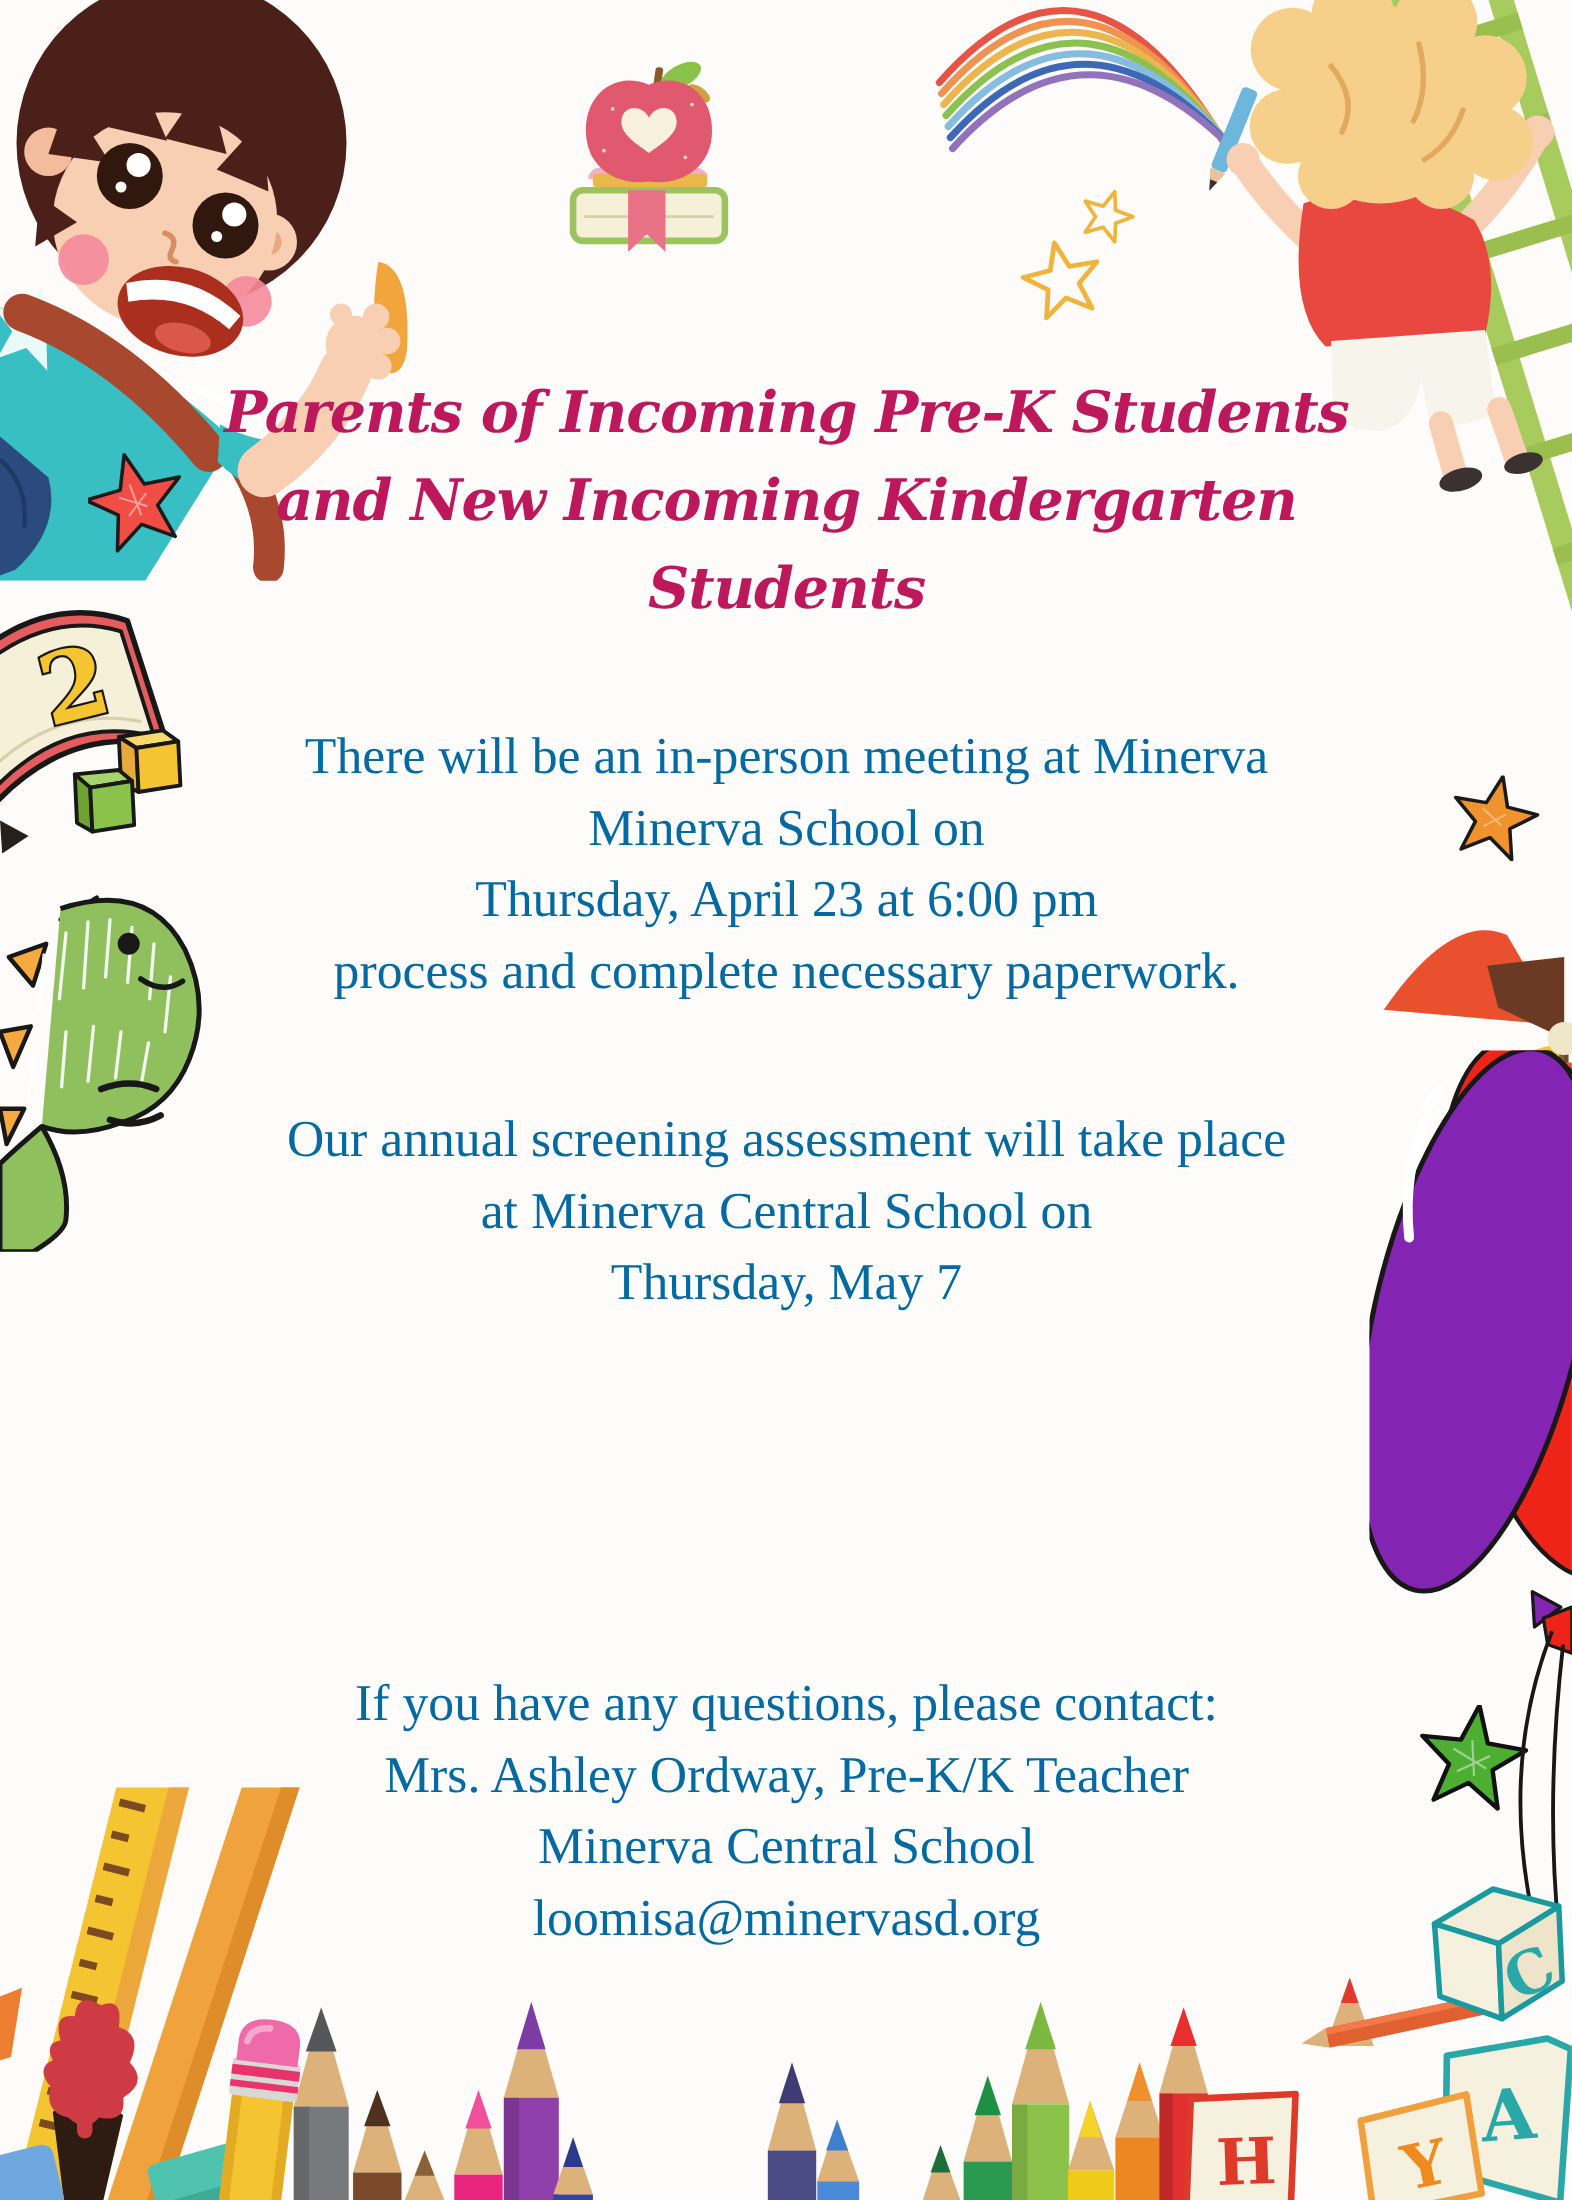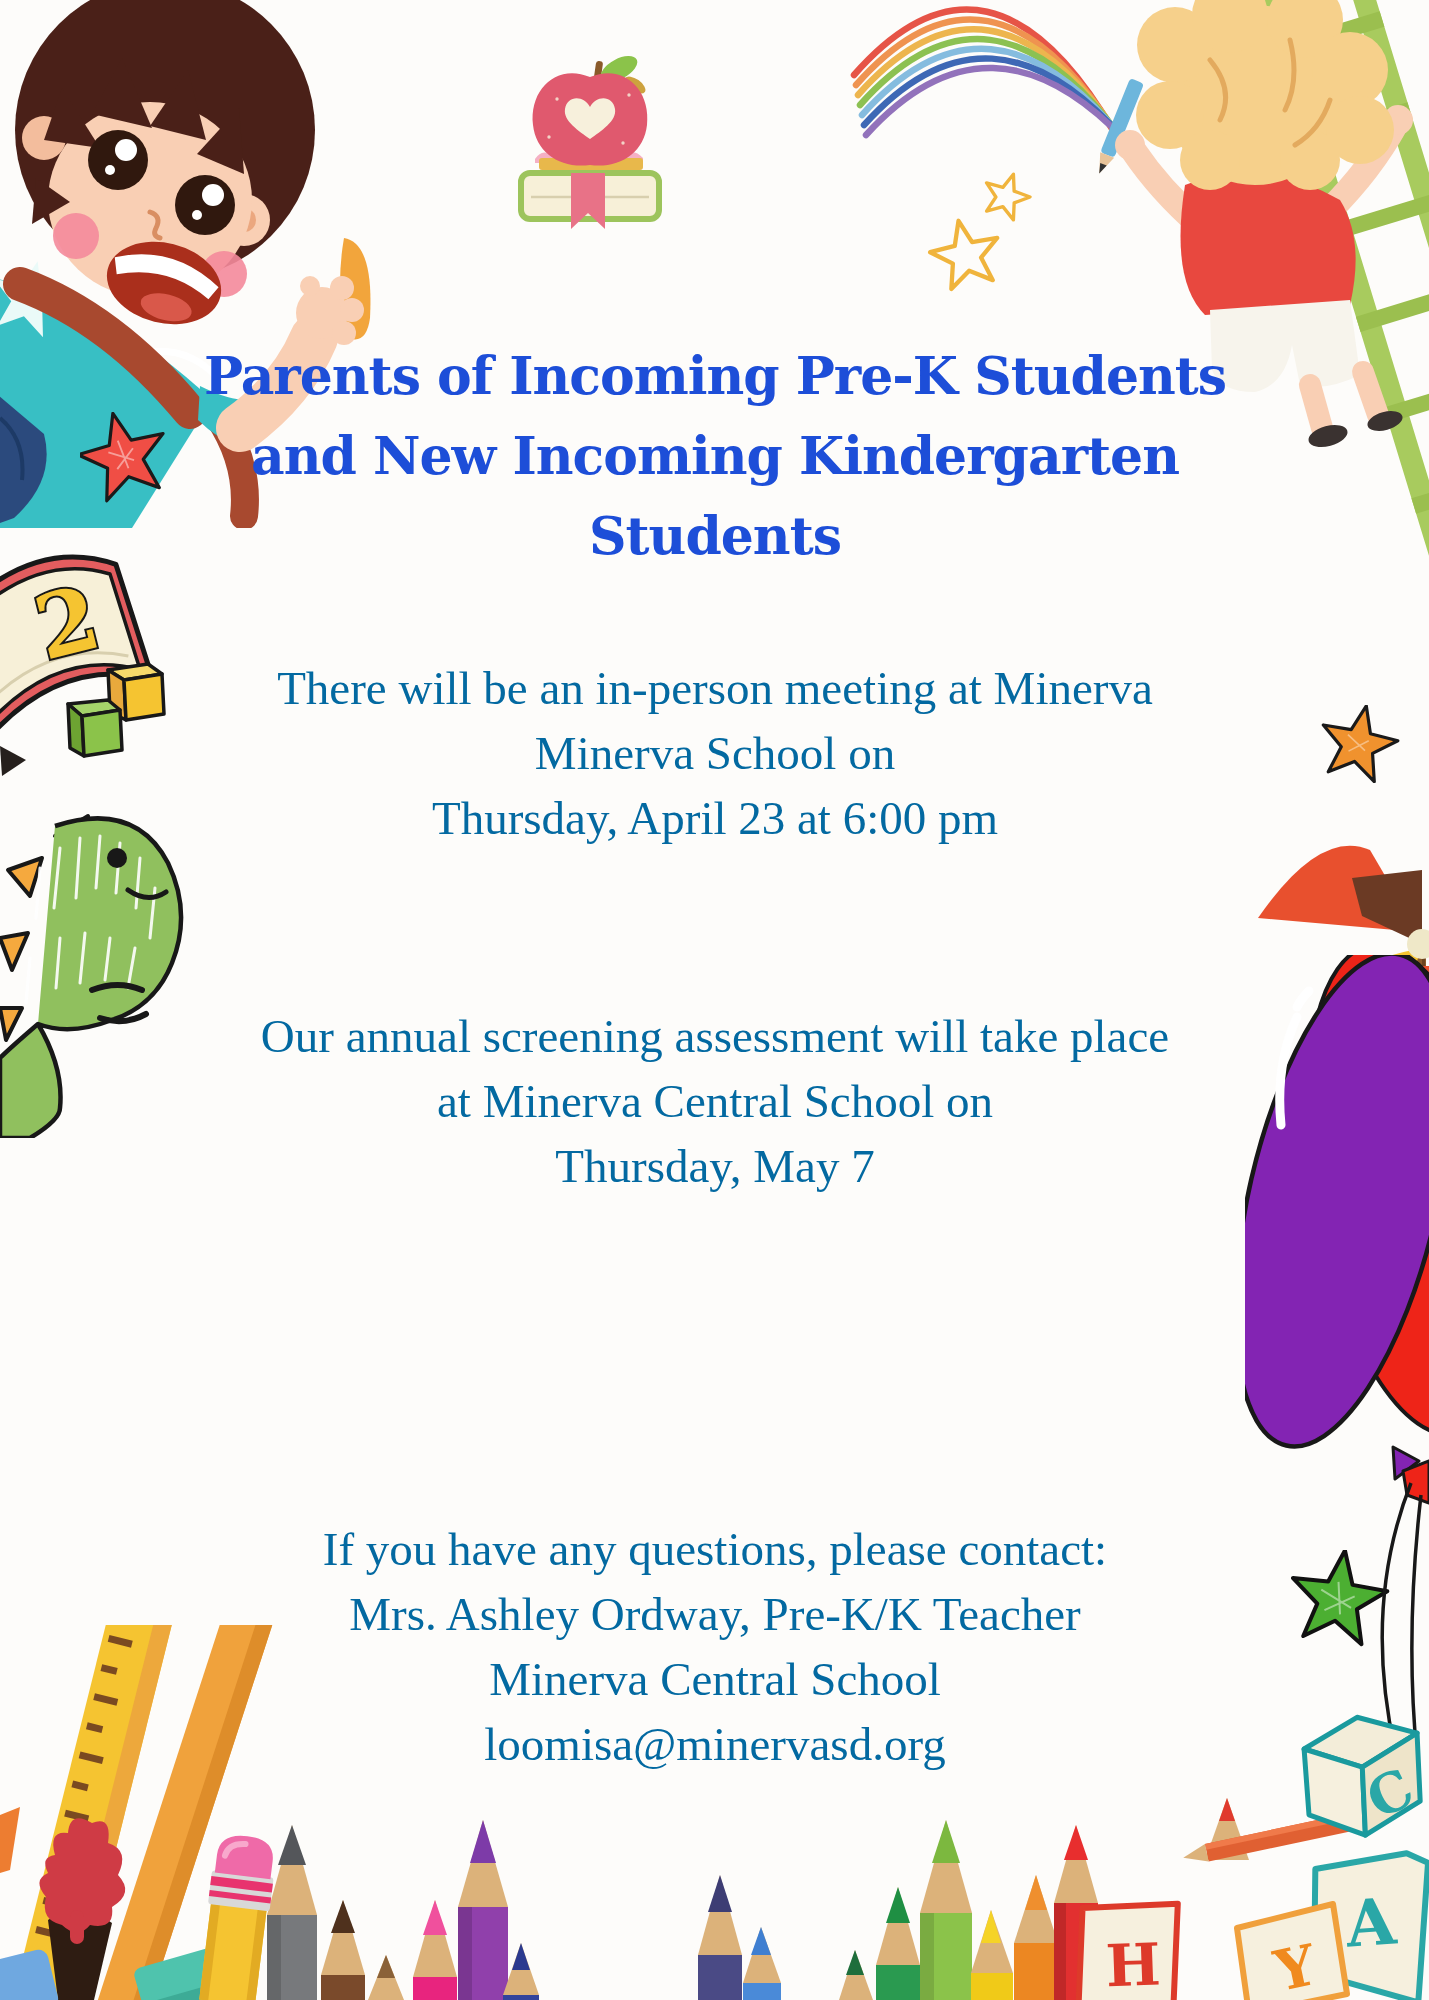--- a/index.html
+++ b/index.html
@@ -1,22 +1,22 @@
 <!DOCTYPE html>
 <html><head>
 <meta charset="utf-8">
 <style>
   html,body{margin:0;padding:0;background:#e8e8e8;}
   .page{position:relative;width:1429px;height:2000px;margin:0 auto;background:#fdfcfa;overflow:hidden;
         font-family:"Liberation Serif", serif;}
   .dec{position:absolute;}
   .dec svg{display:block;width:100%;height:100%;}
   .text-col{position:absolute;left:70px;width:1290px;text-align:center;z-index:5;}
-  .flyer-title{top:336px;color:#1d4ed8;font-family:"DejaVu Serif", serif;font-weight:bold;
-               font-size:52px;line-height:80px;letter-spacing:-1px;}
+  .flyer-title{top:336px;color:#be185d;font-family:"DejaVu Serif", serif;font-weight:bold;
+               font-size:52px;line-height:80px;letter-spacing:-1px;font-style:italic;}
   .para{color:#0369a1;font-size:47px;line-height:65px;}
   .p1{top:656px;}
   .p2{top:1004px;}
   .contact{top:1517px;}
   .blk-letter{font-family:"DejaVu Serif", serif;font-weight:bold;}
 </style>
 </head>
 <body>
 
 <div class="page">
@@ -425,20 +425,21 @@
   <div class="text-col flyer-title">
     <div>Parents of Incoming Pre-K Students</div>
     <div>and New Incoming Kindergarten</div>
     <div>Students</div>
   </div>
 
   <div class="text-col para p1">
     <div>There will be an in-person meeting at Minerva</div>
     <div>Minerva School on</div>
     <div>Thursday, April 23 at 6:00 pm</div>
+    <div>process and complete necessary paperwork.</div>
   </div>
 
   <div class="text-col para p2">
     <div>Our annual screening assessment will take place</div>
     <div>at Minerva Central School on</div>
     <div>Thursday, May 7</div>
   </div>
 
   <div class="text-col para contact">
     <div>If you have any questions, please contact:</div>

